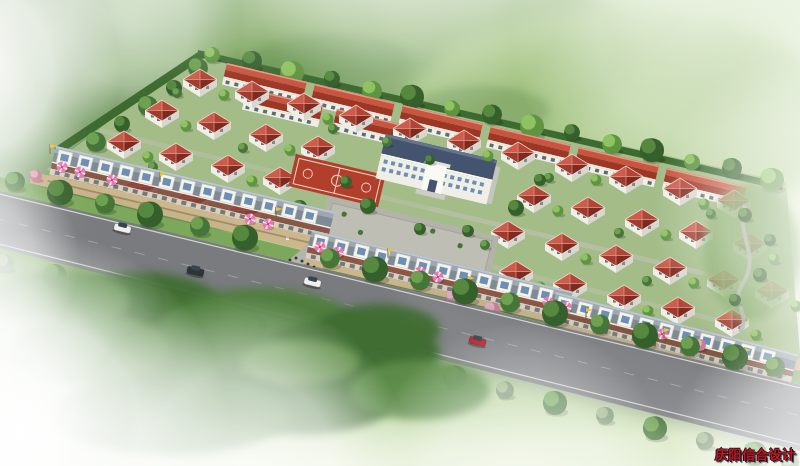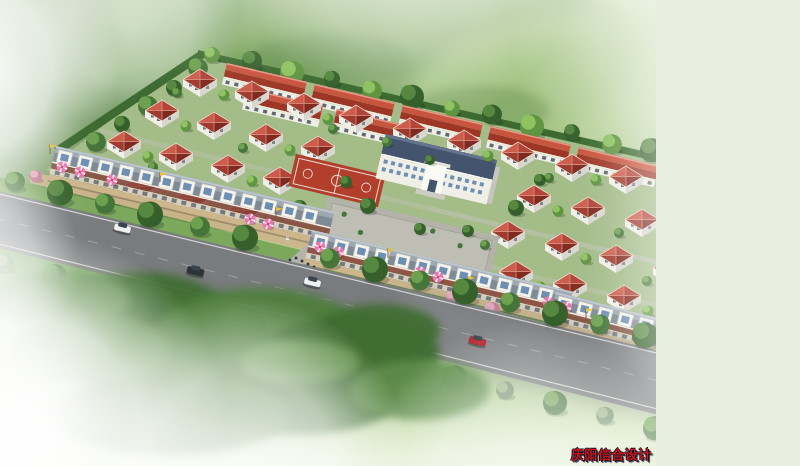--- a/index.html
+++ b/index.html
@@ -1,16 +1,16 @@
 <!DOCTYPE html>
 <html><head>
 <meta charset="utf-8">
 <style>
   html,body{margin:0;padding:0;background:#e9efe0;font-family:"DejaVu Sans","Liberation Sans",sans-serif;}
-  .stage{position:relative;width:656px;height:466px;overflow:hidden;background:#cfe0b2;}
+  .stage{position:relative;width:800px;height:466px;overflow:hidden;background:#cfe0b2;}
   .stage svg{position:absolute;left:0;top:0;}
   .vignette{position:absolute;inset:0;pointer-events:none;
     box-shadow:inset 0 0 70px 22px rgba(255,255,255,.55);}
   .watermark{position:absolute;right:4px;bottom:2px;font-size:13px;font-weight:700;
     letter-spacing:.5px;color:var(--wm-color,#d21212);
     text-shadow:1px 1px 0 var(--wm-shadow,#14142a),-1px 0 0 var(--wm-shadow,#14142a),
       0 -1px 0 var(--wm-shadow,#14142a),2px 2px 1px rgba(10,10,30,.8);}
 </style>
 </head>
 <body>

